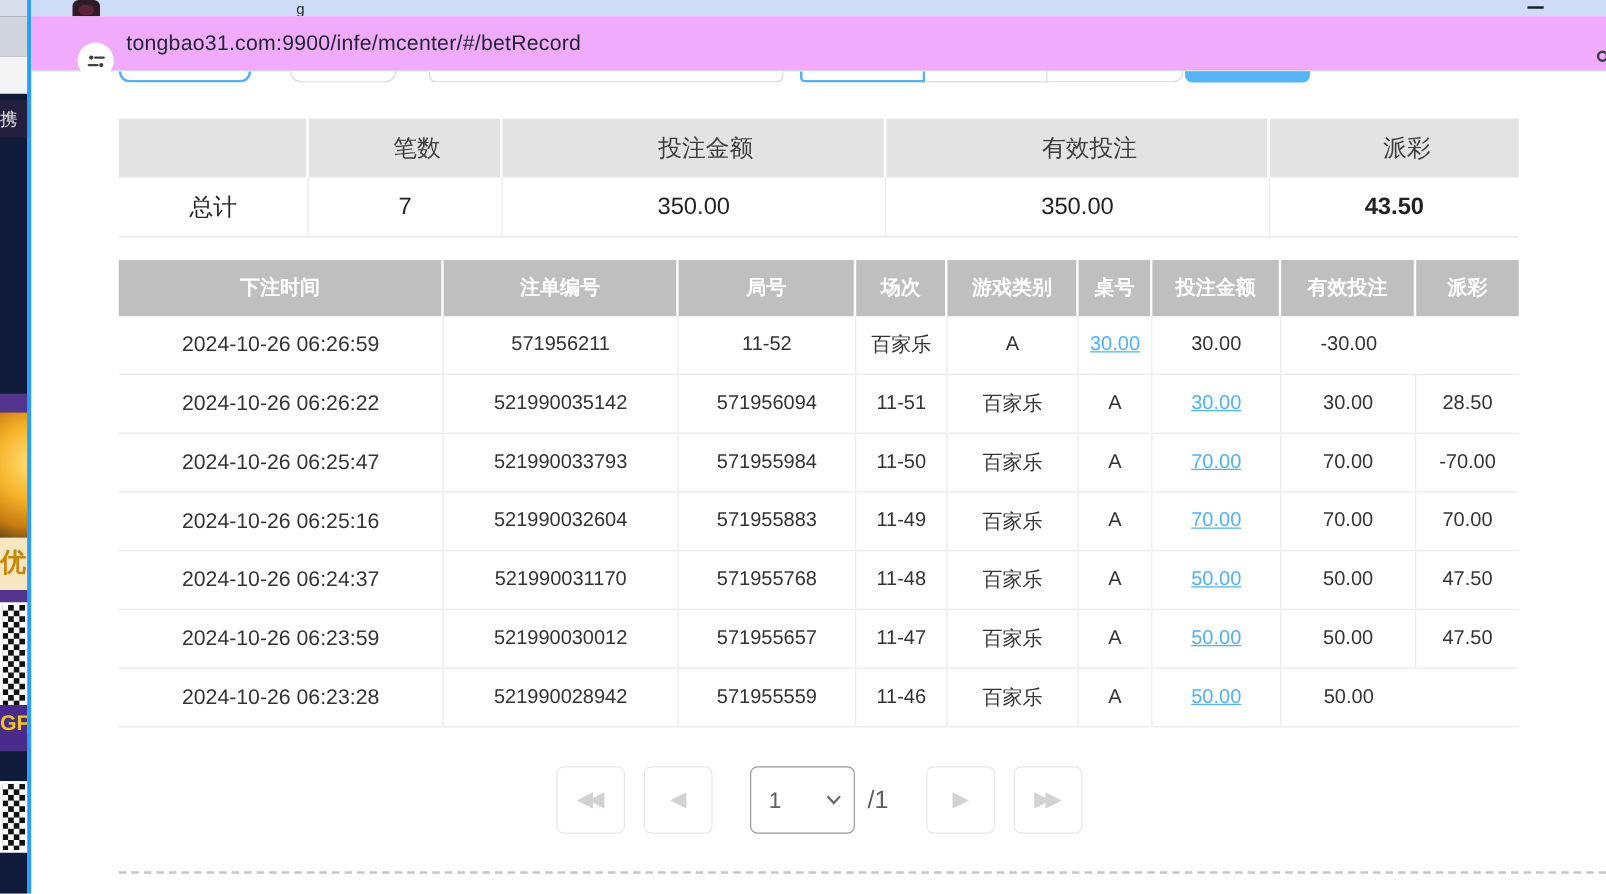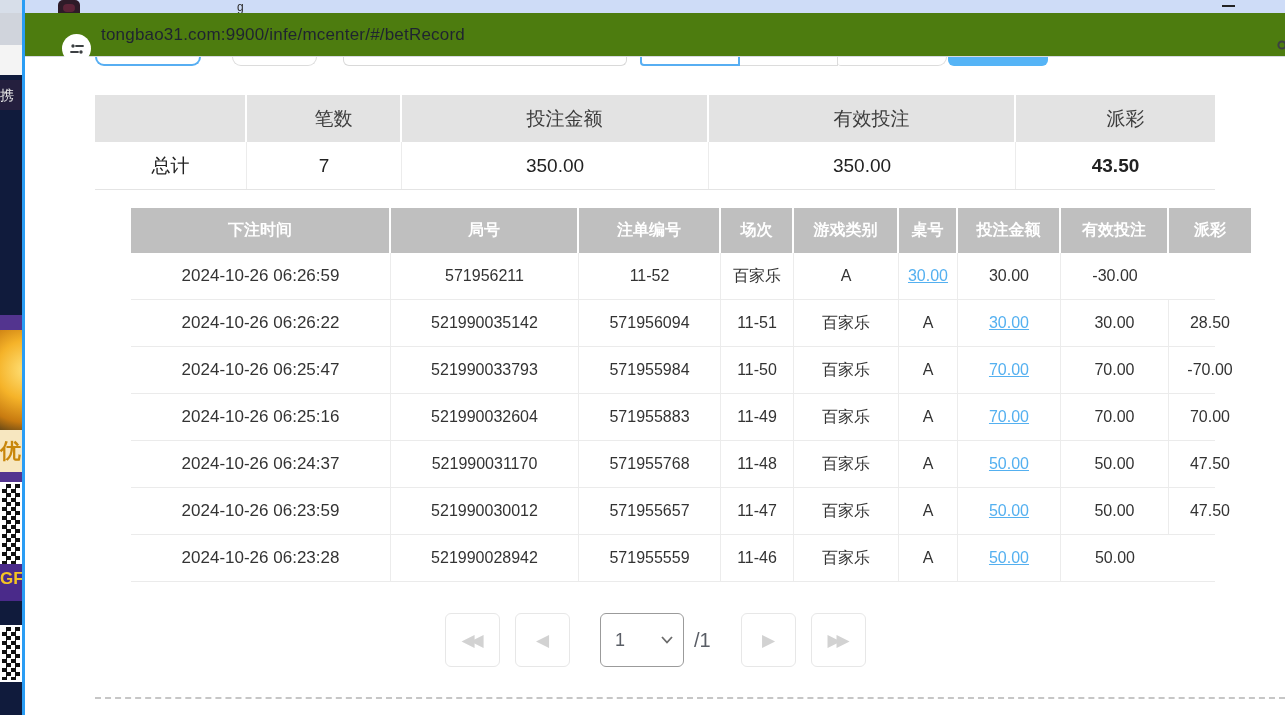--- a/index.html
+++ b/index.html
@@ -14,21 +14,21 @@
   .qr { background:#fff conic-gradient(#111 25%, #fff 0 50%, #111 0 75%, #fff 0) 0 0/9px 9px; border:2px solid #fff; }
   #bg-blue-line { left:22px; top:0; width:3px; height:715px; background:#2a9df4; }
 
   
   #tabstrip { left:25px; top:0; width:1260px; height:13px; background:#cedcf7; }
   #favicon { left:33px; top:0; width:22px; height:13px; background:#2e1b28; border-radius:5px 5px 0 0; }
   #favicon i { position:absolute; left:5px; top:4px; width:12px; height:8px; background:#5c2438; border-radius:4px; }
   #tab-title-frag { left:212px; top:0; height:13px; font-size:12px; color:#2a2a2a; overflow:hidden; }
   #win-min { left:1197px; top:5px; width:13px; height:2px; background:#222; }
 
-  #urlbar { left:25px; top:13px; width:1260px; height:44px; background:#4d7c0f; border-bottom:1px solid #d6d9e2; }
+  #urlbar { left:25px; top:13px; width:1260px; height:44px; background:#f0abfc; border-bottom:1px solid #d6d9e2; }
   #perm-circle { left:37px; top:21px; width:29px; height:29px; background:#fff; border-radius:50%;
                  display:flex; align-items:center; justify-content:center; cursor:pointer; }
   #url-text { left:76px; top:0; height:44px; line-height:44px; font-size:17px; color:#1f2430; letter-spacing:.2px; }
   #key-icon { left:1251px; top:24px; cursor:pointer; }
 
   
   .frag { position:absolute; top:57px; height:9px; background:#fff; }
   .frag.pill-blue  { left:95px;  width:106px; border:2px solid #57aef2; border-top:none; border-radius:0 0 14px 14px; }
   .frag.pill-gray  { left:232px; width:85px;  border:1px solid #dcdcdc; border-top:none; border-radius:0 0 12px 12px; }
   .frag.input-frag { left:343px; width:284px; border:1px solid #d9d9d9; border-top:none; border-radius:0 0 6px 6px; }
@@ -46,21 +46,21 @@
                   justify-content:center; font-size:19px; color:#3d3d3d;padding-left:20px; }
   .sum-head .th:last-child { border-right:none; }
   .sum-row { display:grid; grid-template-columns:152px 155px 307px 307px 199px; height:48px;
              border-bottom:1px solid #e4e4e4; }
   .sum-row .td { display:flex; align-items:center; justify-content:center; font-size:19px; color:#222;
                  border-right:1px solid #ececec; }
   .sum-row .td:last-child { border-right:none;font-weight:bold; }
 
   
   #bets { left:95px; top:208px; width:1120px; }
-  .grid9 { display:grid; grid-template-columns:260px 188px 142px 73px 105px 59px 103px 108px 82px;margin-left:36px; }
+  .grid9 { display:grid; grid-template-columns:260px 188px 142px 73px 105px 59px 103px 108px 82px; }
   #bets .head { height:45px; }
   #bets .head .th { background:#bfbfbf; border-right:2px solid #fff; display:flex; align-items:center;
                     justify-content:center; color:#fff; font-weight:bold; font-size:16px; }
   #bets .head .th:last-child { border-right:none; }
   #bets .tr { height:47px; border-bottom:1px solid #ebebeb; }
   #bets .tr:first-of-type { border-top:2px solid #f3f3f3; }
   #bets .td { display:flex; align-items:center; justify-content:center; font-size:16px; color:#333;
               border-right:1px solid #ececec; }
   #bets .td:last-child { border-right:none; }
   #bets .td.c-time { font-size:17px; }
@@ -156,22 +156,22 @@
       <div class="td">7</div>
       <div class="td">350.00</div>
       <div class="td">350.00</div>
       <div class="td">43.50</div>
     </div>
   </div>
 
   <div id="bets" class="abs">
     <div class="grid9 head">
       <div class="th">下注时间</div>
+      <div class="th">注单编号</div>
       <div class="th">局号</div>
-      <div class="th">注单编号</div>
       <div class="th">场次</div>
       <div class="th">游戏类别</div>
       <div class="th">桌号</div>
       <div class="th">投注金额</div>
       <div class="th">有效投注</div>
       <div class="th">派彩</div>
     </div>
 
     <div class="grid9 tr">
       <div class="td c-time">2024-10-26 06:26:59</div>

